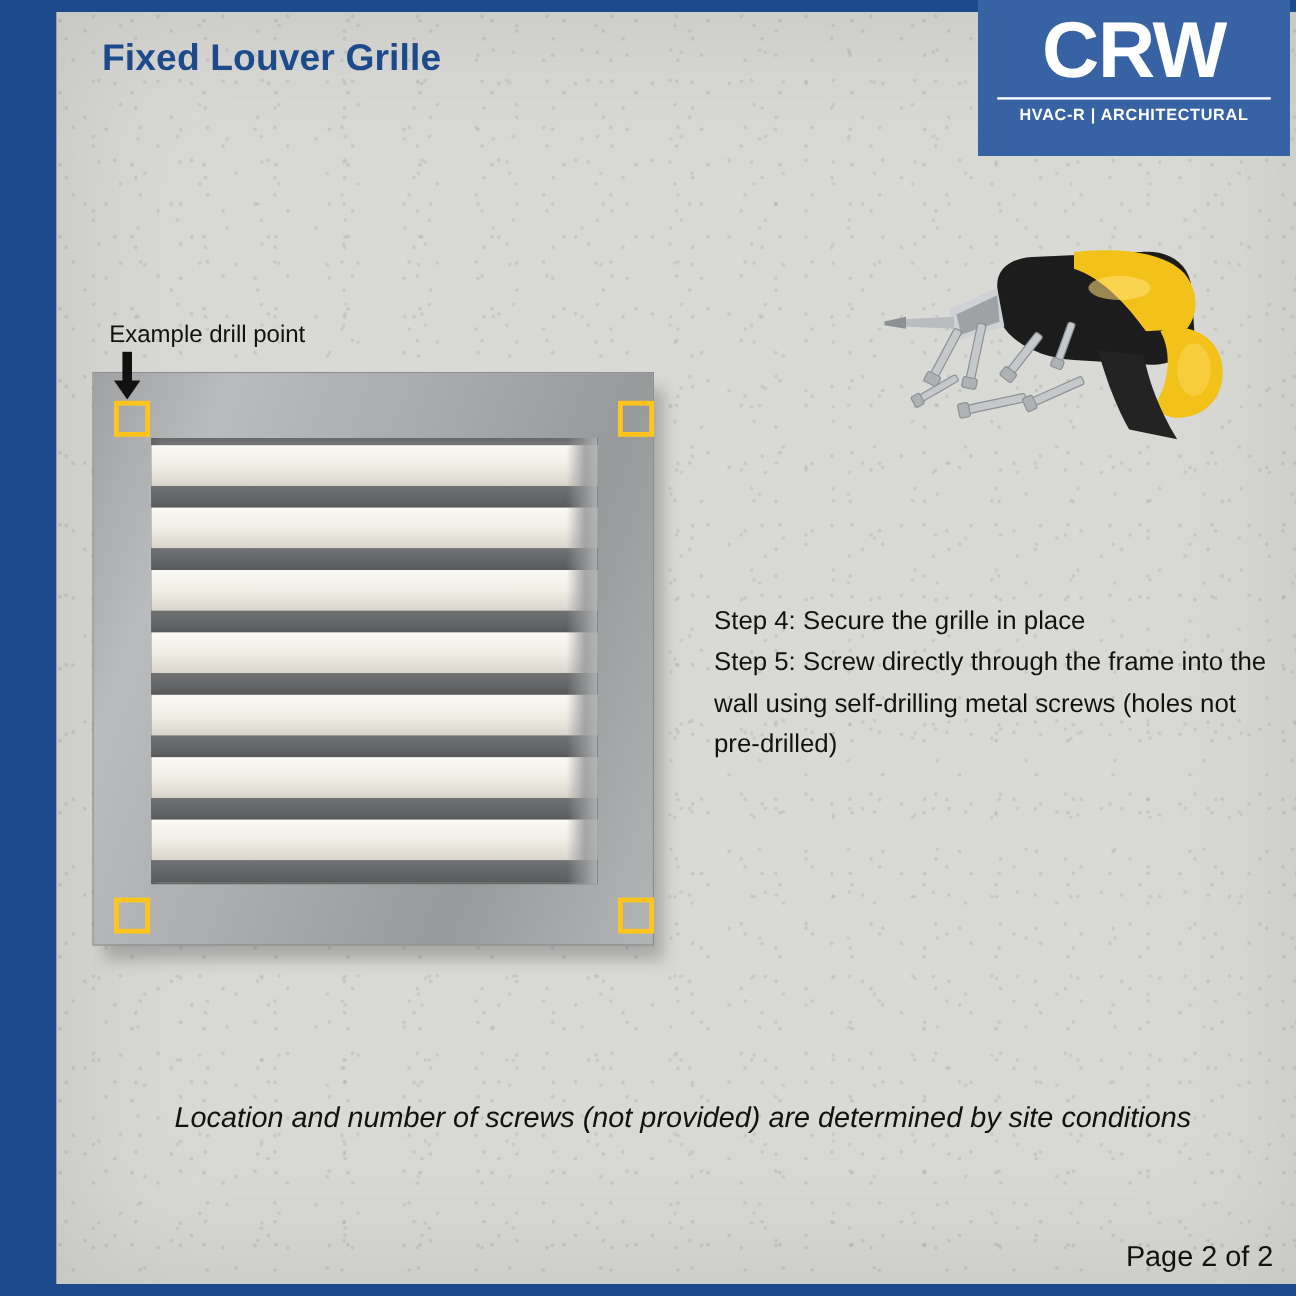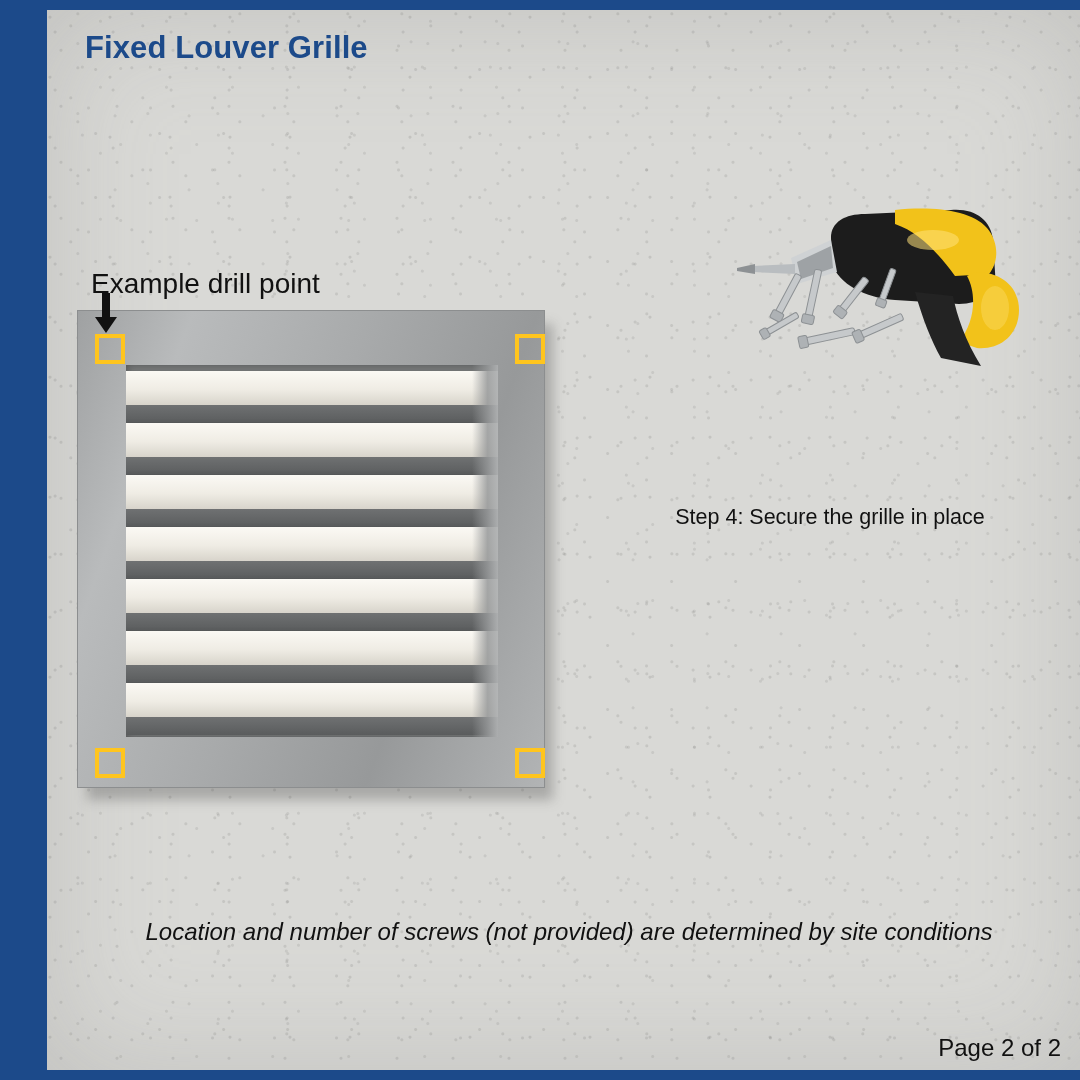--- a/index.html
+++ b/index.html
@@ -134,21 +134,21 @@
     width: 228px;
     text-align: center;
     box-sizing: border-box;
   }
 
   
   #drill-label {
     position: absolute;
     left: 62px;
     top: 268px;
-    font-size: 28px;
+    font-size: 20px;
     color: #111;
     z-index: 6;
     white-space: nowrap;
   }
   #drill-arrow {
     position: absolute;
     left: 66px;
     top: 293px;
     width: 22px;
     height: 40px;
@@ -241,21 +241,20 @@
   
   #steps {
     position: absolute;
     left: 566px;
     top: 500px;
     width: 470px;
     z-index: 6;
     color: #111;
     font-size: 21.5px;
     line-height: 1.6;
-    text-align: center;
   }
   #steps .step { white-space: pre-wrap; }
 
   
   #footnote {
     position: absolute;
     left: 0;
     right: 0;
     top: 918px;
     text-align: center;
@@ -279,20 +278,24 @@
 <body>
 
 <div id="page">
 
   <div id="concrete"></div>
 
   <div id="headline">
     <div class="line">Fixed Louver Grille</div>
   </div>
 
+  <div id="logo">
+    <div id="logo-mark">CRW</div>
+    <div id="logo-sub">HVAC-R | ARCHITECTURAL</div>
+  </div>
 
   <div id="drill-label">Example drill point</div>
   <svg id="drill-arrow" viewBox="0 0 22 40">
     <rect x="7" y="0" width="8" height="26" fill="#111"></rect>
     <polygon points="0,24 22,24 11,40" fill="#111"></polygon>
   </svg>
 
   <div id="grille-wrap">
     <div id="grille-shadow"></div>
     <div id="grille-frame">
@@ -360,19 +363,20 @@
       </g>
       <g transform="translate(46,150) rotate(-30)">
         <rect x="0" y="0" width="36" height="6" rx="2"></rect>
         <rect x="-6" y="-2" width="8" height="10" rx="2" fill="#aeb2b5"></rect>
       </g>
     </g>
   </svg>
 
   <div id="steps">
     <div class="step">Step 4: Secure the grille in place</div>
+    <div class="step">Step 5: Screw directly through the frame into the wall using self-drilling metal screws (holes not pre-drilled)</div>
   </div>
 
   <div id="footnote">Location and number of screws (not provided) are determined by site conditions</div>
 
   <div id="page-number">Page 2 of 2</div>
 
 </div>
 
 </body></html>

